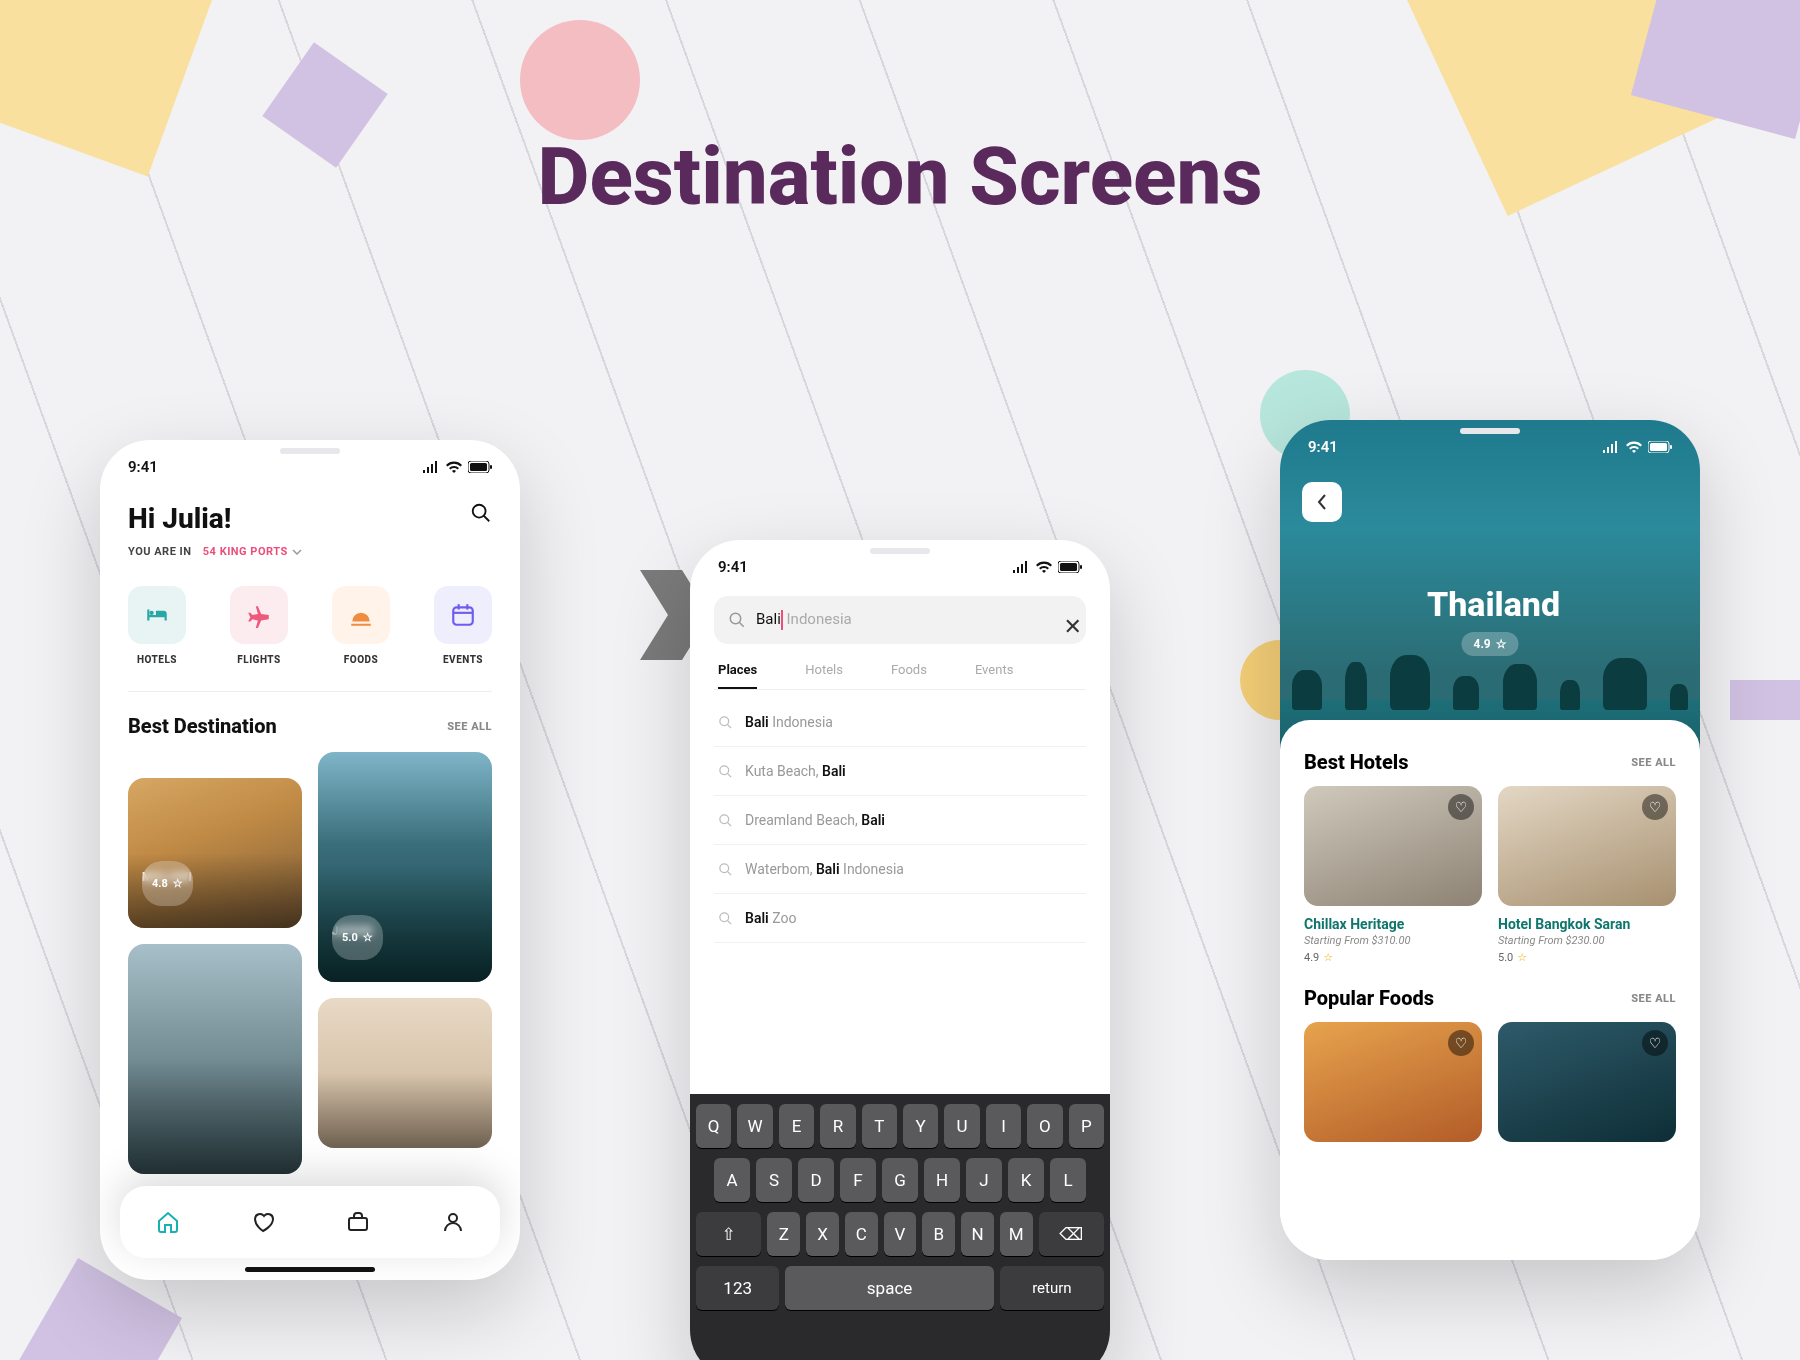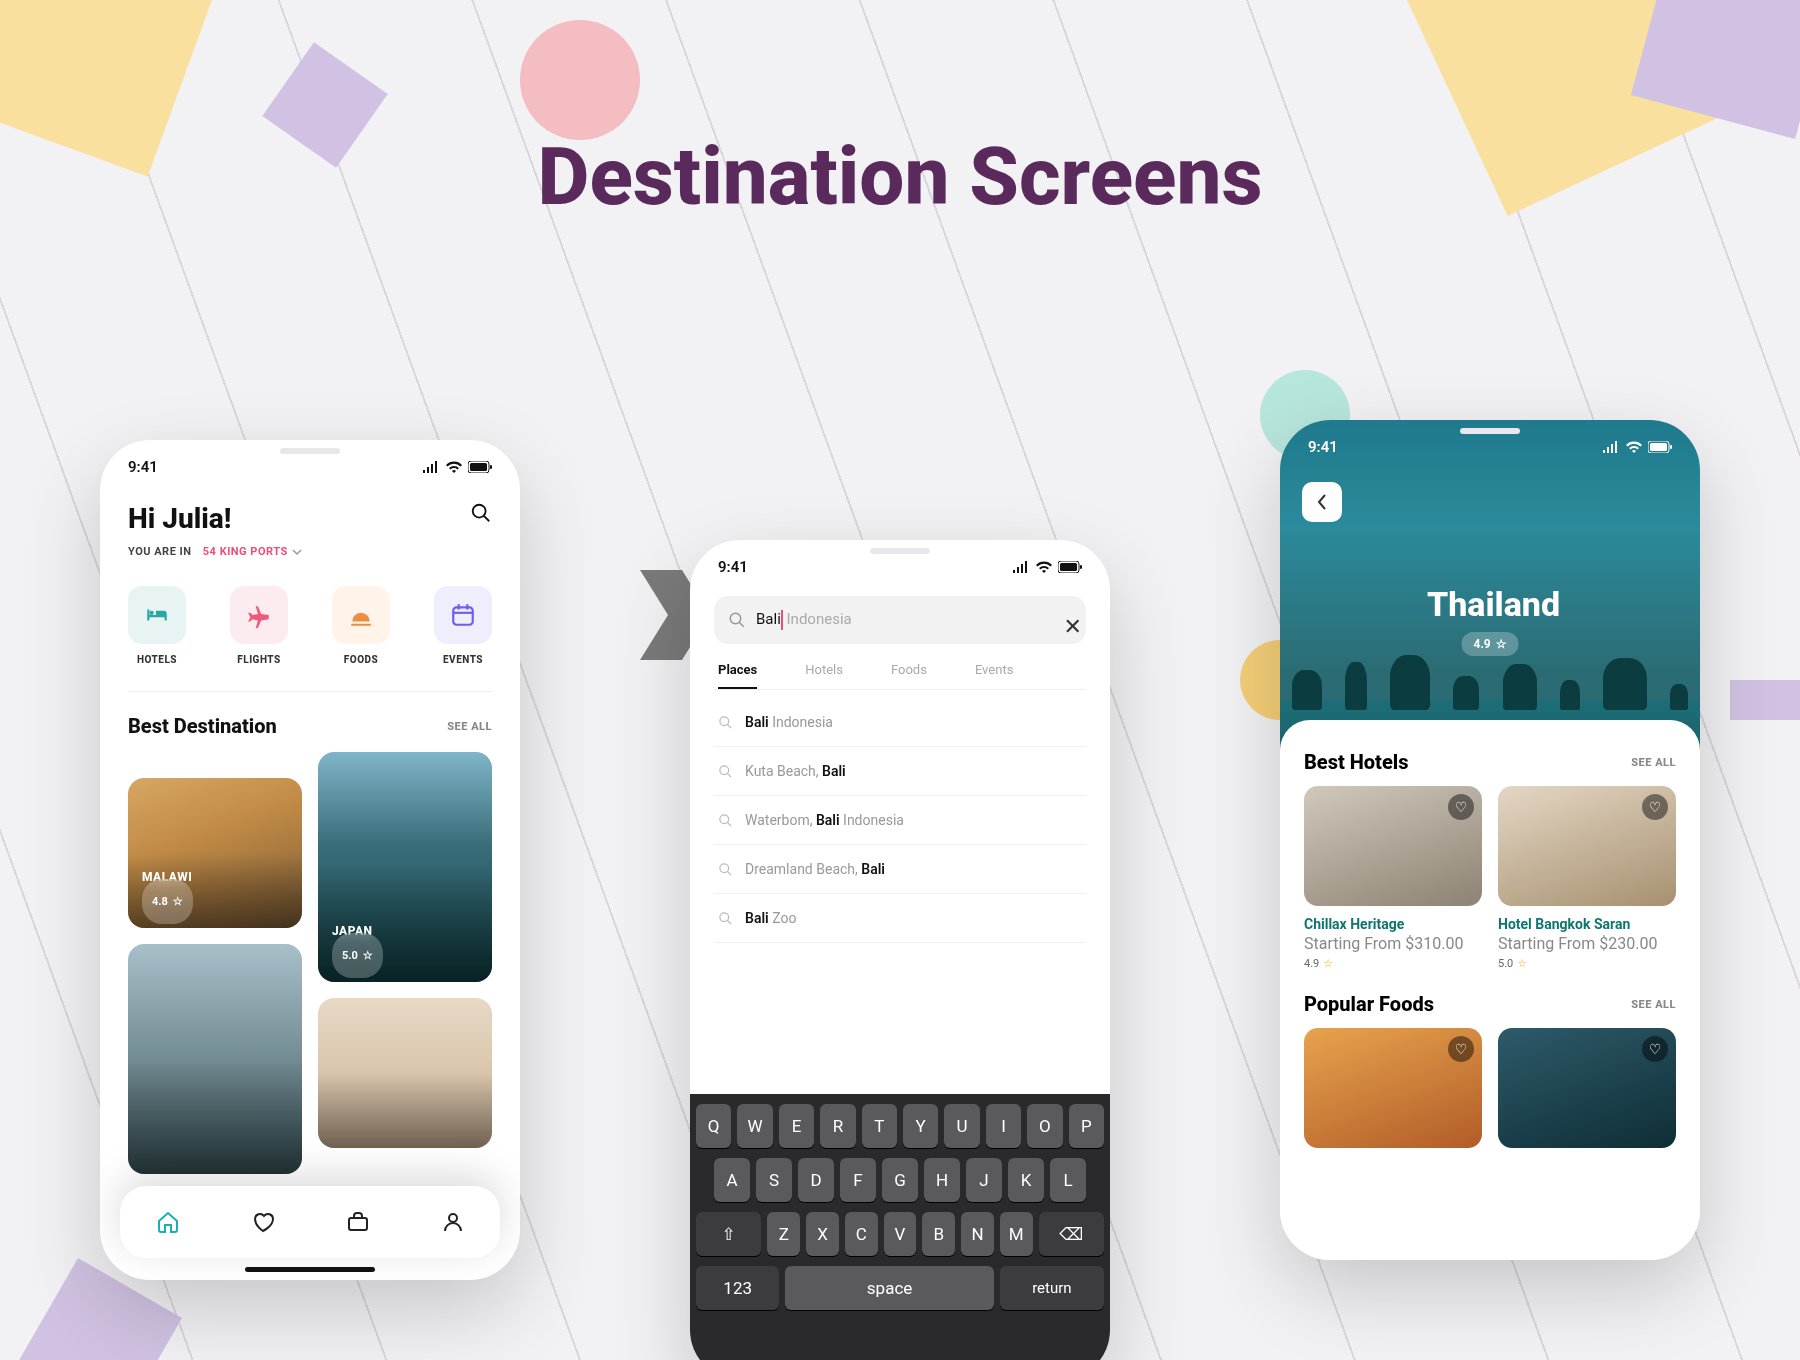--- a/index.html
+++ b/index.html
@@ -50,21 +50,21 @@
   .divider { height:1px; background:#eee; margin: 8px 28px 0;}
   .sec-h { display:flex; justify-content:space-between; align-items:center; padding: 22px 28px 14px;}
   .sec-h h2{ font-size:20px; font-weight:800; color:#111;}
   .see-all{ font-size:11px; font-weight:800; letter-spacing:.5px; color:#888;}
   .dest-grid{ display:grid; grid-template-columns: 1fr 1fr; gap:16px; padding: 0 28px;}
   .dcard{ border-radius:16px; position:relative; overflow:hidden; color:#fff;}
   .dcard.tall{ height:230px;}
   .dcard.short{ height:150px;}
   .dcard .overlay{ position:absolute; inset:0; background:linear-gradient(180deg,rgba(0,0,0,0) 50%,rgba(0,0,0,.45) 100%);}
   .dcard .label{ position:absolute; left:14px; bottom:44px; font-size:12px; font-weight:800; letter-spacing:.5px;}
-  .rating-pill{ position:absolute; left:14px; bottom:4px; background:rgba(255,255,255,.25); backdrop-filter: blur(4px); color:#fff; font-size:11px; font-weight:700; padding:16px 10px; border-radius:20px; display:flex; gap:5px; align-items:center;}
+  .rating-pill{ position:absolute; left:14px; bottom:22px; background:rgba(255,255,255,.25); backdrop-filter: blur(4px); color:#fff; font-size:11px; font-weight:700; padding:16px 10px; border-radius:20px; display:flex; gap:5px; align-items:center;}
   .dcol{ display:flex; flex-direction:column; gap:16px;}
 
   .bottom-nav{ position:absolute; bottom:22px; left:20px; right:20px; height:72px; background:#fff; border-radius:26px; box-shadow:0 -10px 40px rgba(0,0,0,.15); display:flex; justify-content:space-around; align-items:center;}
   .nav-ic{ width:26px; height:26px; display:flex; align-items:center; justify-content:center; color:#222;}
   .nav-ic.active{ color:#17b2b0;}
   .home-indicator{ position:absolute; bottom:8px; left:50%; transform:translateX(-50%); width:130px; height:5px; background:#111; border-radius:4px;}
 
   
   .search-wrap{ margin:20px 24px 0; background:#f2f2f3; border-radius:14px; height:48px; display:flex; align-items:center; padding:0 14px; gap:10px;}
   .search-wrap .q{ font-size:15px; color:#111;}
@@ -95,21 +95,21 @@
   .hero .sea{position:absolute; bottom:0; left:0; right:0; height:80px; background:linear-gradient(180deg,#1d6e78,#195a63);}
   .back-btn{ position:absolute; top:62px; left:22px; width:40px; height:40px; background:#fff; border-radius:10px; display:flex; align-items:center; justify-content:center; color:#333; font-size:20px;}
   .hero h1{ position:absolute; top:164px; left:7px; right:0; text-align:center; font-size:34px; font-weight:800;}
   .hero .rp{ position:absolute; top:212px; left:50%; transform:translateX(-50%); background:rgba(255,255,255,.25); padding:5px 12px; border-radius:16px; font-size:12px; font-weight:700; display:flex; gap:5px; align-items:center;}
   .sheet{ position:absolute; top:300px; left:0; right:0; bottom:0; background:#fff; border-radius:30px 30px 0 0; padding-top:8px;}
   .hcard-row{ display:flex; gap:16px; padding:0 24px;}
   .hcard{ flex:1;}
   .hcard .img{ height:120px; border-radius:14px; position:relative; overflow:hidden;}
   .hcard .heart{ position:absolute; top:8px; right:8px; width:26px; height:26px; background:rgba(0,0,0,.45); border-radius:50%; display:flex; align-items:center; justify-content:center; color:#fff; font-size:14px;}
   .hcard h3{ font-size:14px; font-weight:700; margin:10px 0 2px; color:#0f766e;}
-  .hcard .sub{ font-size:16px; color:#888;}
+  .hcard .sub{ font-size:11px; color:#888;font-style:italic;}
   .hcard .rt{ font-size:11px; color:#666; margin-top:4px; display:flex; gap:4px; align-items:center;}
   .hcard .rt .star{ color:#f2b01e;}
 
   .sec-h2{ display:flex; justify-content:space-between; align-items:center; padding:22px 24px 12px;}
   .sec-h2 h2{ font-size:20px; font-weight:800;}
 
   svg{ display:block; }
 
   
   .bg-malawi{ background:linear-gradient(160deg,#d6a763 0%,#c08a45 40%,#7a5a36 100%);margin-top:26px;}
@@ -334,30 +334,30 @@
         </span>
         <span><span>Kuta Beach, </span><b>Bali</b><span></span></span>
       </div>
     <div class="res">
         <span class="ric">
           <svg width="15" height="15" viewBox="0 0 24 24" fill="none" stroke="currentColor" stroke-width="2">
             <circle cx="10" cy="10" r="7"></circle>
             <line x1="21" y1="21" x2="15" y2="15"></line>
           </svg>
         </span>
-        <span><span>Waterbom, </span><b>Bali</b><span> Indonesia</span></span>
+        <span><span>Dreamland Beach, </span><b>Bali</b><span></span></span>
       </div>
     <div class="res">
         <span class="ric">
           <svg width="15" height="15" viewBox="0 0 24 24" fill="none" stroke="currentColor" stroke-width="2">
             <circle cx="10" cy="10" r="7"></circle>
             <line x1="21" y1="21" x2="15" y2="15"></line>
           </svg>
         </span>
-        <span><span>Dreamland Beach, </span><b>Bali</b><span></span></span>
+        <span><span>Waterbom, </span><b>Bali</b><span> Indonesia</span></span>
       </div>
     <div class="res">
         <span class="ric">
           <svg width="15" height="15" viewBox="0 0 24 24" fill="none" stroke="currentColor" stroke-width="2">
             <circle cx="10" cy="10" r="7"></circle>
             <line x1="21" y1="21" x2="15" y2="15"></line>
           </svg>
         </span>
         <span><span></span><b>Bali</b><span> Zoo</span></span>
       </div>

